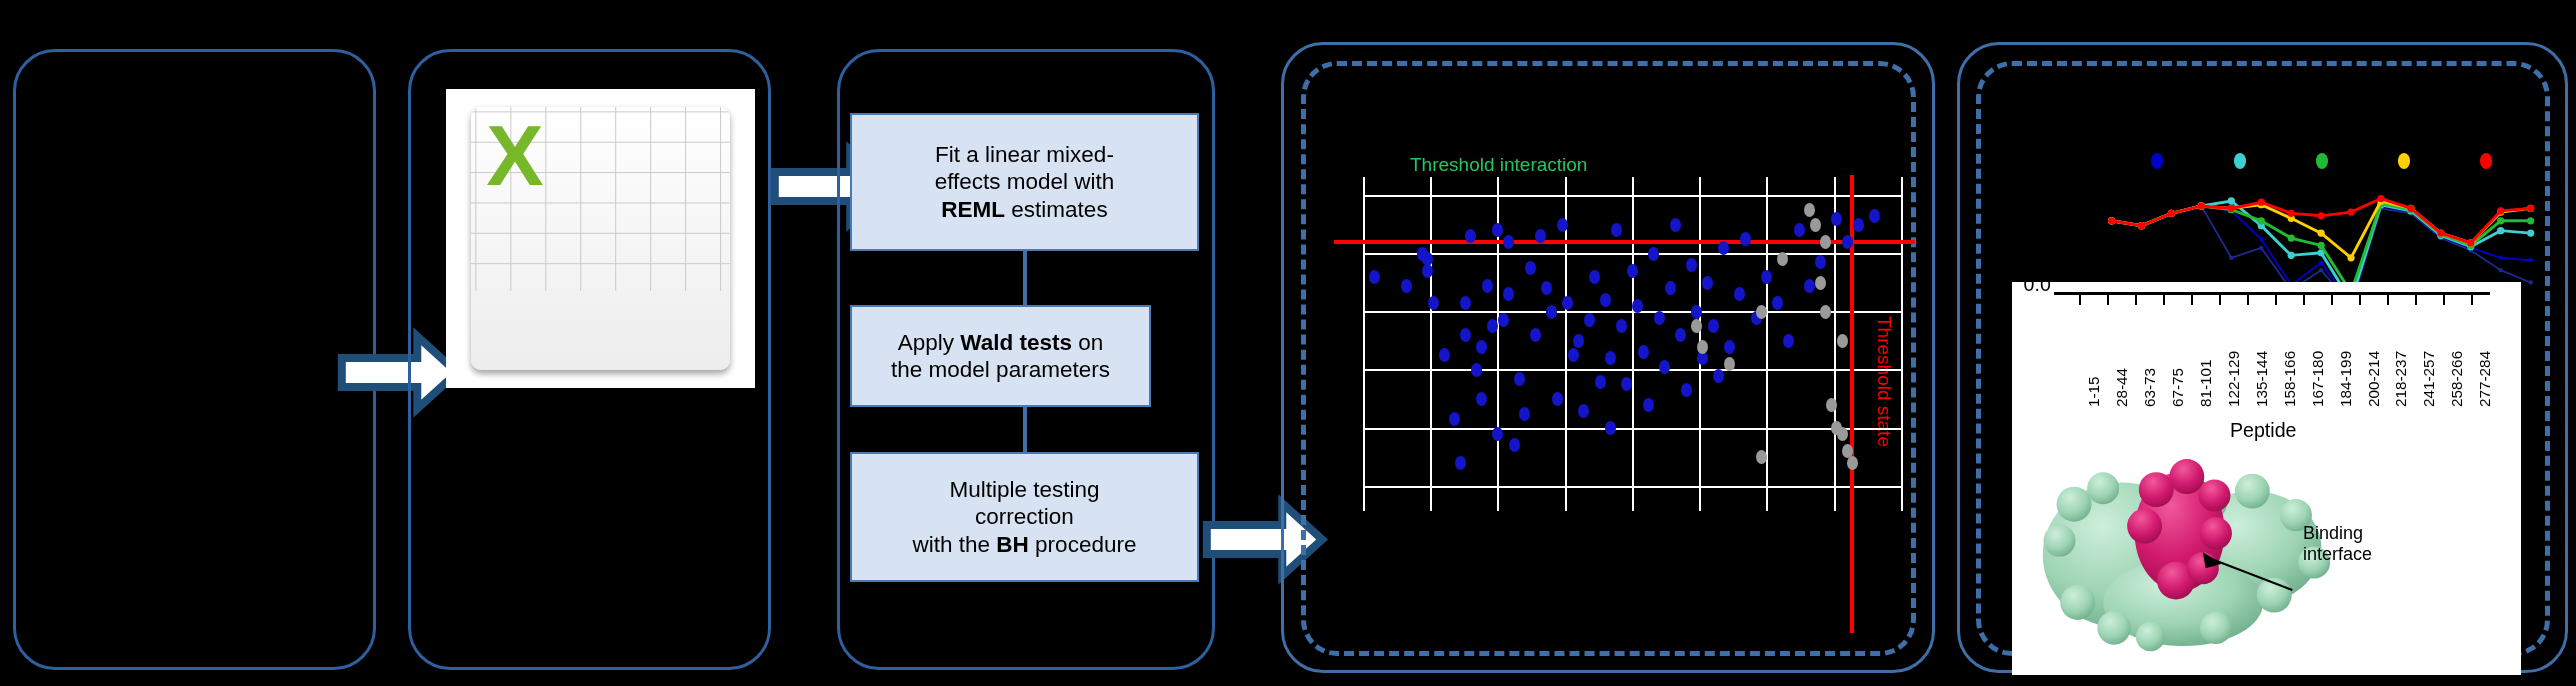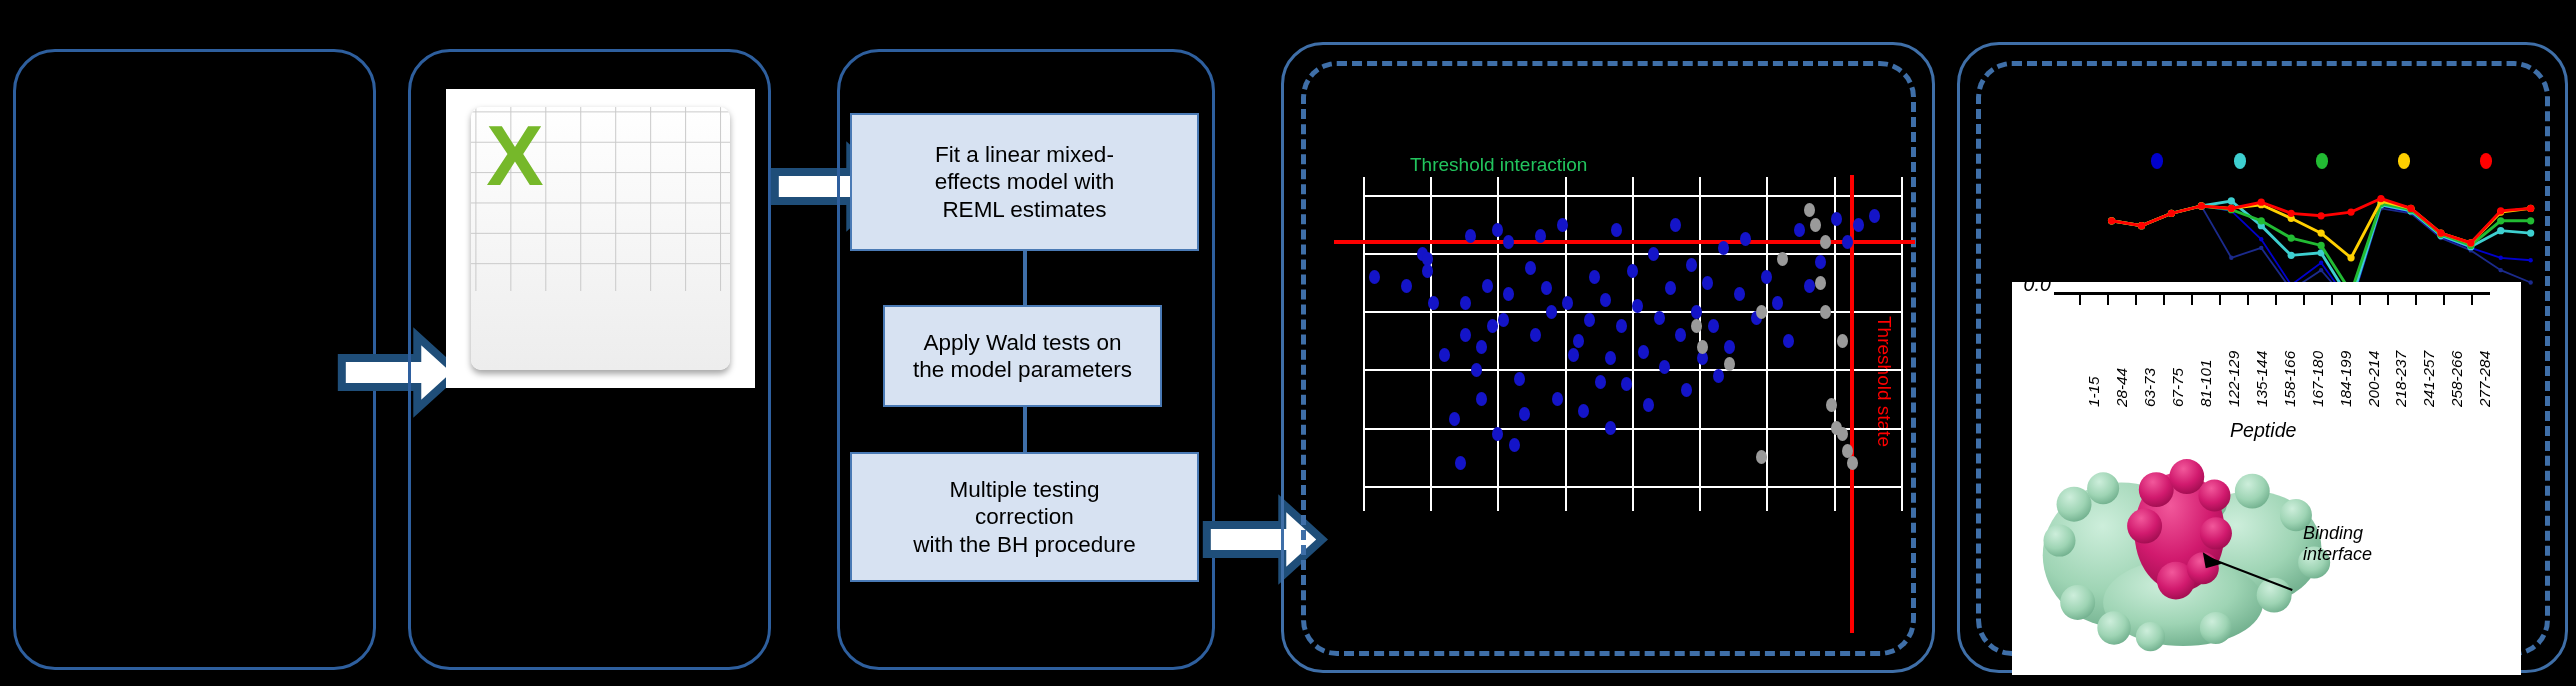--- a/index.html
+++ b/index.html
@@ -13,21 +13,21 @@
   .panel-inner-dash{position:absolute;border:5.1px dashed #3f6fa8;border-radius:36px;box-sizing:border-box;}
 
   
   .blockarrow{position:absolute;}
   .blockarrow svg{display:block;}
 
   
   .pbox{position:absolute;background:#d7e2f2;border:2.2px solid #4a7ab5;box-sizing:border-box;
         display:flex;align-items:center;justify-content:center;text-align:center;
         color:#000;font-size:22.5px;line-height:1.22;padding:4.4px 5.8px;}
-  .pbox b{font-weight:normal;}
+  .pbox b{font-weight:bold;}
   .connector{position:absolute;background:#3f6fa8;width:3.6px;}
   .connector-head{position:absolute;width:0;height:0;border-left:9.4px solid transparent;
         border-right:9.4px solid transparent;border-top:12.4px solid #3f6fa8;}
 
   
   .csv-icon{position:absolute;background:#fff;box-sizing:border-box;}
   .csv-card{position:absolute;left:8%;top:6%;width:84%;height:88%;border-radius:10.2px;
      background:linear-gradient(#ffffff,#ededed);box-shadow:0 3.6px 6.5px rgba(0,0,0,.35);overflow:hidden;}
   .csv-grid{position:absolute;left:0;top:0;width:100%;height:70%;
      background-image:linear-gradient(to right,#c9c9c9 0.7px,transparent 0.7px),
@@ -95,21 +95,21 @@
 
   <div class="pbox" style="left:850px;top:113px;width:349px;height:138px;">
     <div>
       Fit a linear mixed-<br>effects model with<br><b>REML</b> estimates
     </div>
   </div>
 
   <div class="connector" style="left:1023px;top:251px;height:64px;"></div>
   <div class="connector-head" style="left:1015px;top:311px;"></div>
 
-  <div class="pbox" style="left:850px;top:305px;width:279px;height:102px;margin-left:33px;">
+  <div class="pbox" style="left:850px;top:305px;width:301px;height:102px;">
     <div>
       Apply <b>Wald tests</b> on<br>the model parameters
     </div>
   </div>
 
   <div class="connector" style="left:1023px;top:407px;height:62px;"></div>
   <div class="connector-head" style="left:1015px;top:465px;"></div>
 
   <div class="pbox" style="left:850px;top:452px;width:349px;height:130px;">
     <div>
@@ -348,21 +348,21 @@
         <circle cx="474.7142857142857" cy="51.099999999999994" r="5" fill="#ff0000"></circle>
         <circle cx="515.9285714285714" cy="32.400000000000006" r="5" fill="#ff0000"></circle>
         <circle cx="557.1428571428571" cy="46" r="5" fill="#ff0000"></circle>
         <circle cx="598.3571428571429" cy="80" r="5" fill="#ff0000"></circle>
         <circle cx="639.5714285714286" cy="93.6" r="5" fill="#ff0000"></circle>
         <circle cx="680.7857142857143" cy="49.400000000000006" r="5" fill="#ff0000"></circle>
         <circle cx="722" cy="46" r="5" fill="#ff0000"></circle>
       </svg>
   </div>
 
-  <div class="white-card" style="left:2012px;top:282px;width:509px;height:393px;font-style:italic;">
+  <div class="white-card" style="left:2012px;top:282px;width:509px;height:393px;">
     <div class="axis-zero" style="left:11.6px;top:-8.7px;">0.0</div>
     <div class="axisline" style="left:42px;top:10.2px;width:436px;height:2.9px;"></div>
     <div id="ticks-layer" style="position:absolute;left:42px;top:13px;width:436px;height:13px;">
         <div class="tickmark" style="left: 25px; top: 0px; height: 10.2px;"></div>
         <div class="tickmark" style="left: 53px; top: 0px; height: 10.2px;"></div>
         <div class="tickmark" style="left: 81px; top: 0px; height: 10.2px;"></div>
         <div class="tickmark" style="left: 109px; top: 0px; height: 10.2px;"></div>
         <div class="tickmark" style="left: 137px; top: 0px; height: 10.2px;"></div>
         <div class="tickmark" style="left: 165px; top: 0px; height: 10.2px;"></div>
         <div class="tickmark" style="left: 193px; top: 0px; height: 10.2px;"></div>

